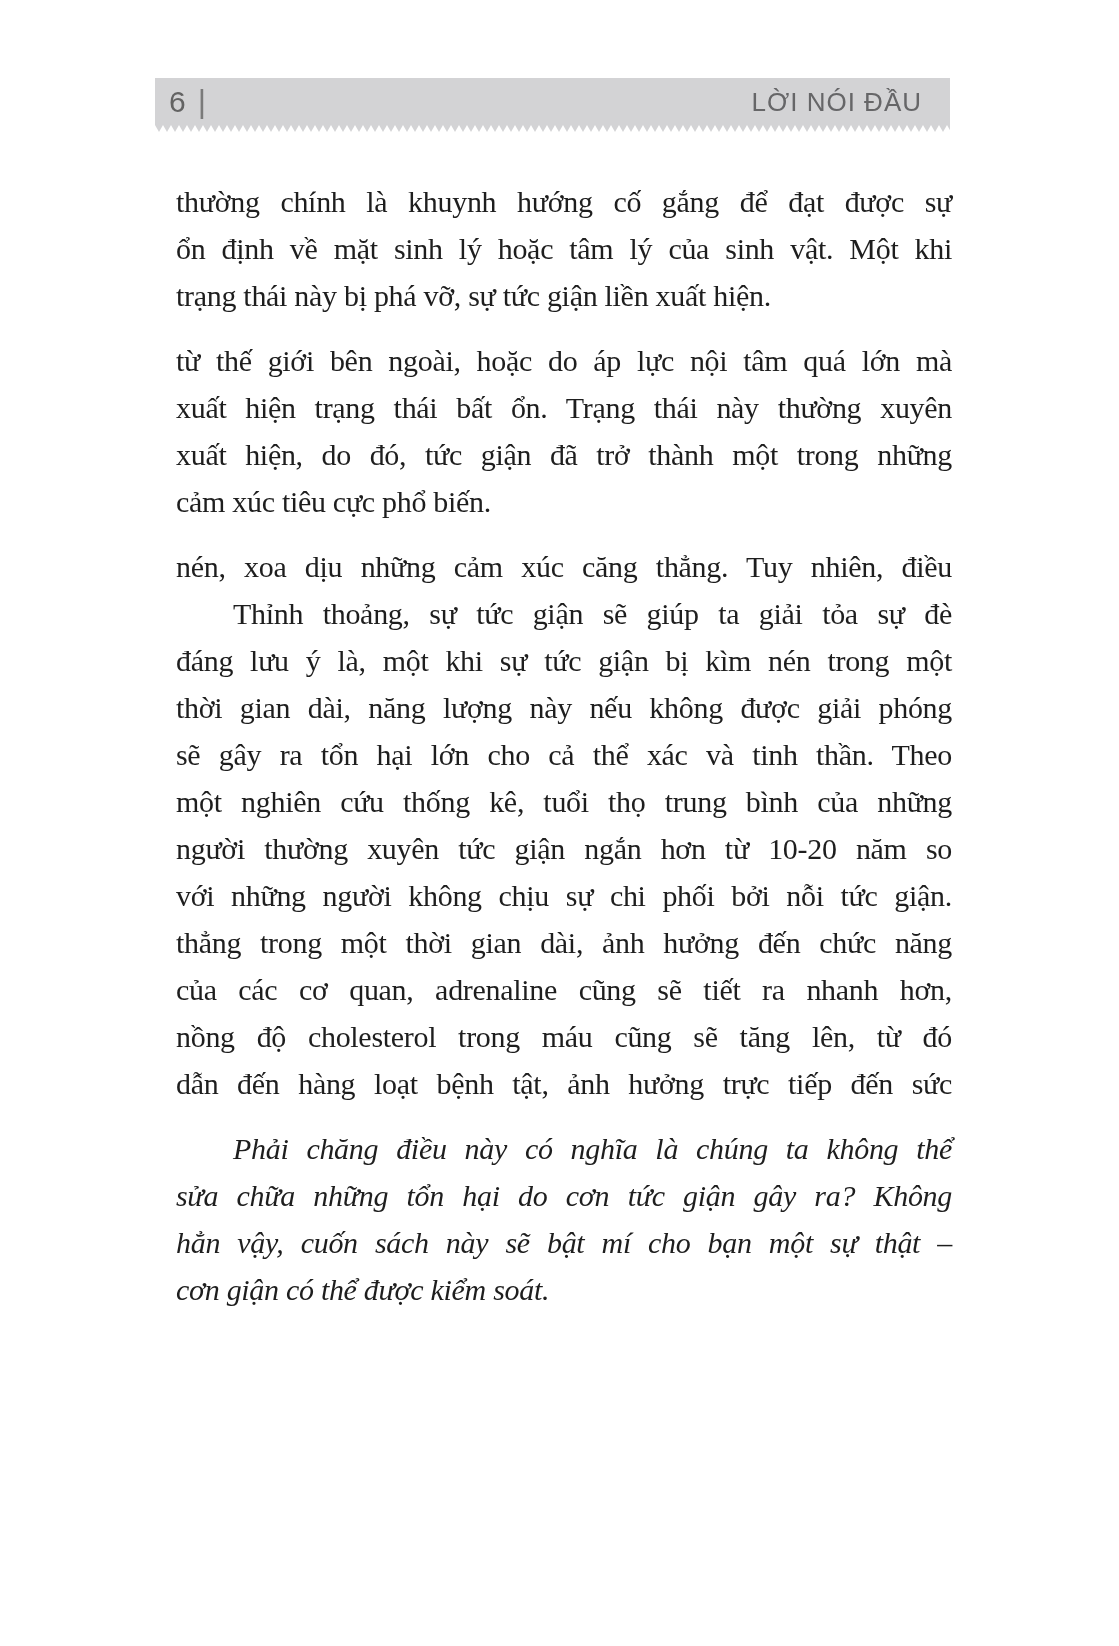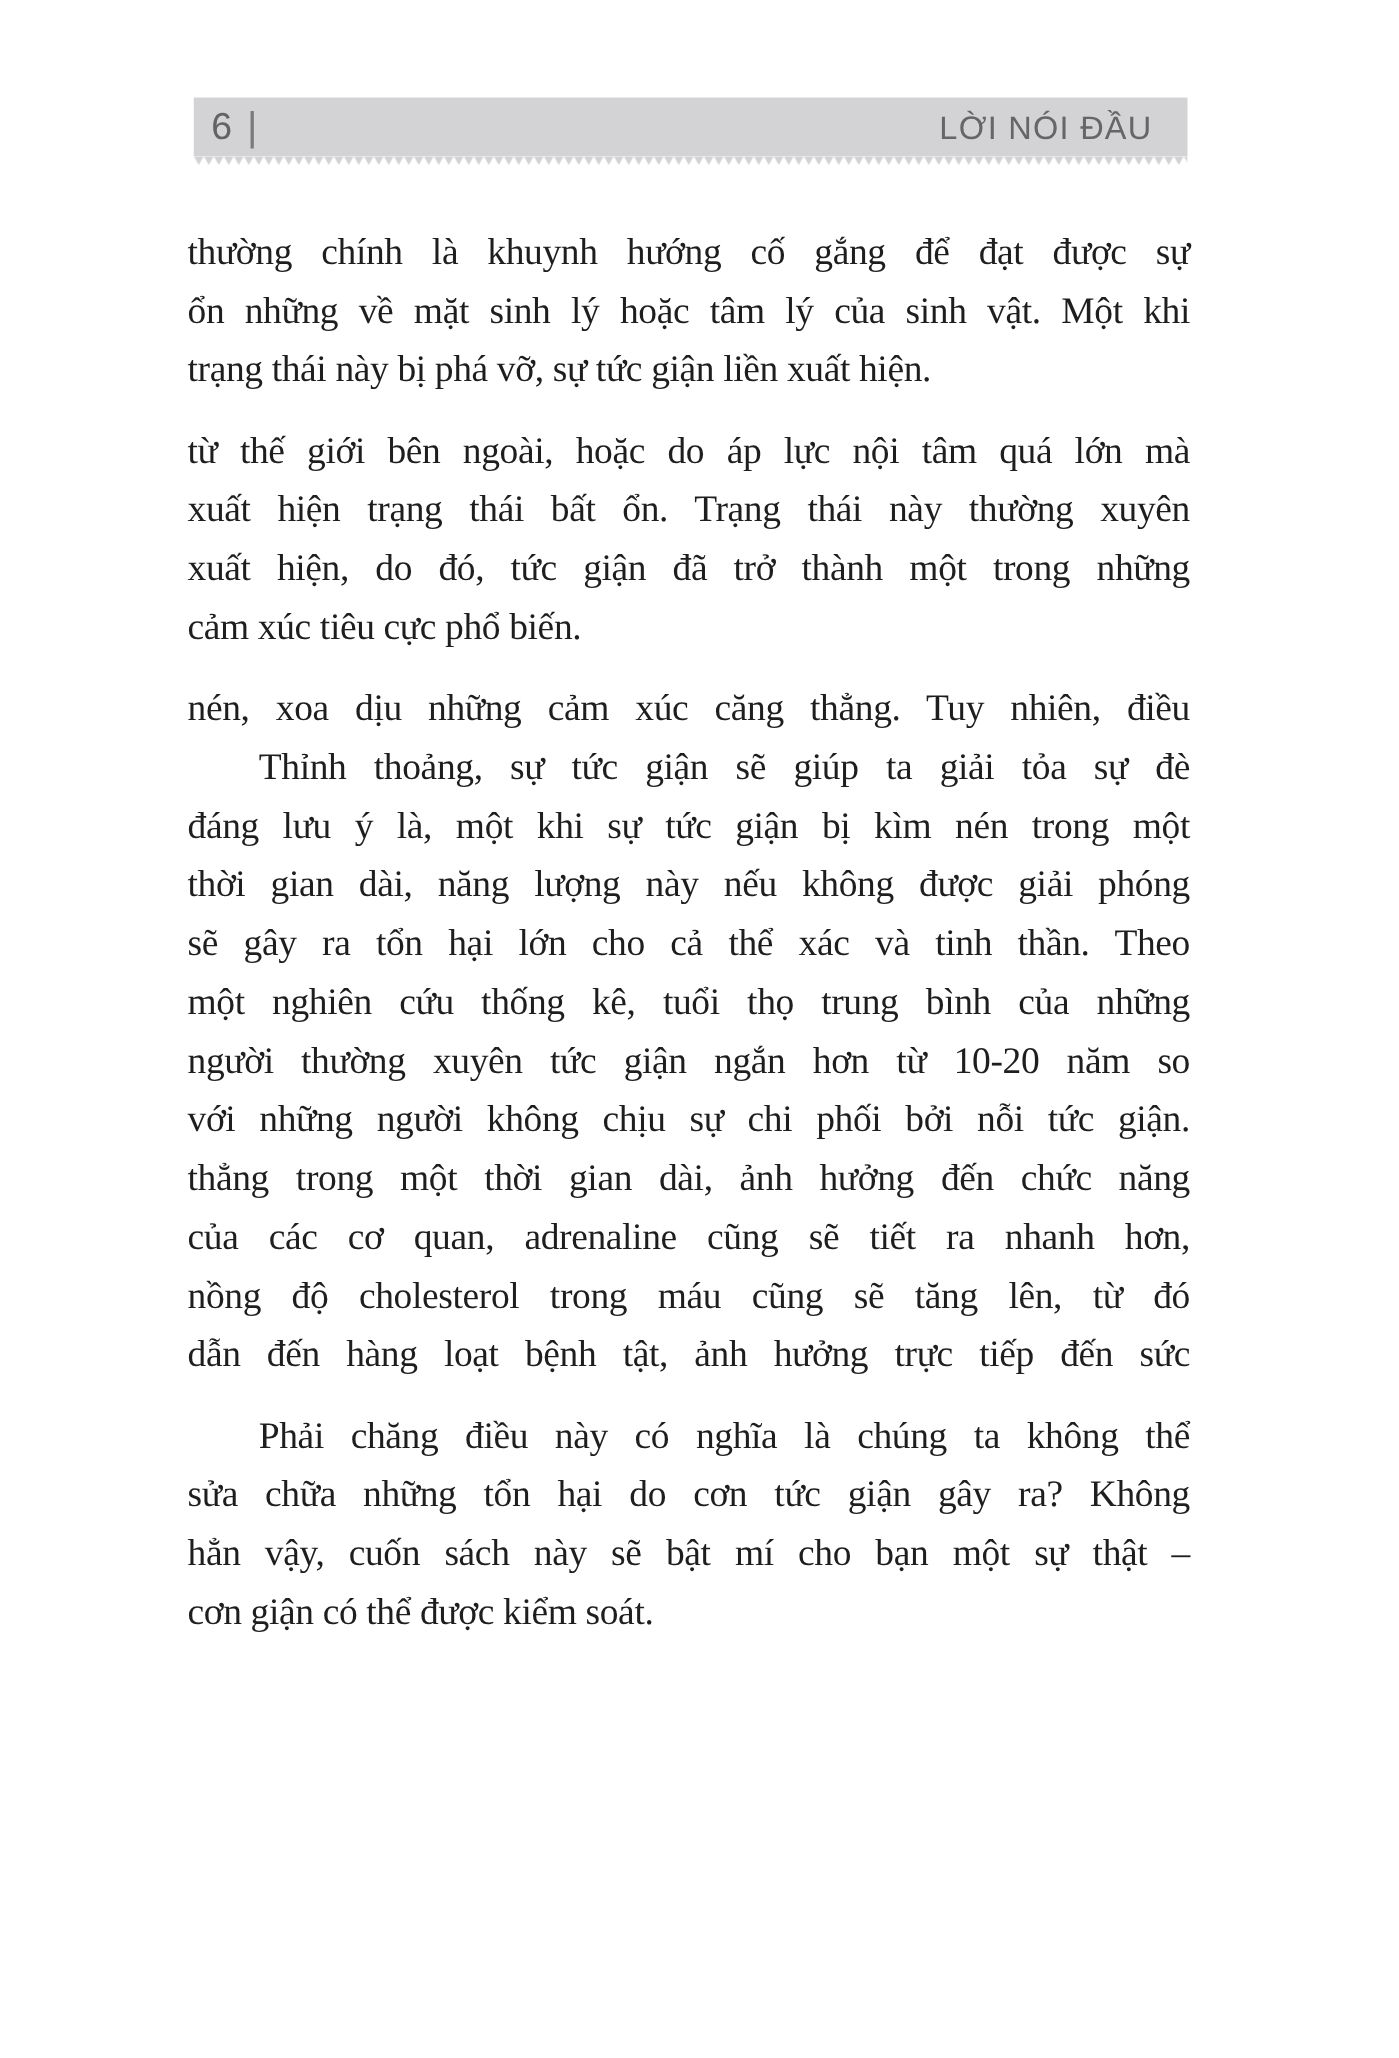--- a/index.html
+++ b/index.html
@@ -60,26 +60,27 @@
     position: absolute;
     left: 150px;
     top: 178px;
     width: 802px;
     color: #1e1e1e;
     font-size: 30px;
     line-height: 47px;
     letter-spacing: -0.3px;
   }
   .paragraph { margin: 0 0 18px 0; }
-  .paragraph:last-child { margin-bottom: 0; }
+  .paragraph:last-child { margin-bottom: 0; font-style: italic; }
   .text-line {
     text-align: justify;
     text-align-last: justify;
     white-space: normal;
     height: 47px;
+    margin-left: 26px;
   }
   .text-line.last-line {
     text-align-last: left;
   }
   .text-line.indented {
     padding-left: 57px;
   }
 </style>
 </head>
 <body>
@@ -97,21 +98,21 @@
     <pattern id="zigzag" width="8" height="7" patternUnits="userSpaceOnUse">
       <path d="M0 0 L4 7 L8 0 Z" fill="#d3d3d5"></path>
     </pattern>
   </defs>
   <rect x="0" y="0" width="795" height="7" fill="url(#zigzag)"></rect>
 </svg>
 
 <main class="page-body">
     <div class="paragraph">
       <div class="text-line">thường chính là khuynh hướng cố gắng để đạt được sự</div>
-      <div class="text-line">ổn những về mặt sinh lý hoặc tâm lý của sinh vật. Một khi</div>
+      <div class="text-line">ổn định về mặt sinh lý hoặc tâm lý của sinh vật. Một khi</div>
       <div class="text-line last-line">trạng thái này bị phá vỡ, sự tức giận liền xuất hiện.</div>
     </div>
     <div class="paragraph">
       <div class="text-line">từ thế giới bên ngoài, hoặc do áp lực nội tâm quá lớn mà</div>
       <div class="text-line">xuất hiện trạng thái bất ổn. Trạng thái này thường xuyên</div>
       <div class="text-line">xuất hiện, do đó, tức giận đã trở thành một trong những</div>
       <div class="text-line last-line">cảm xúc tiêu cực phổ biến.</div>
     </div>
     <div class="paragraph">
       <div class="text-line">nén, xoa dịu những cảm xúc căng thẳng. Tuy nhiên, điều</div>

